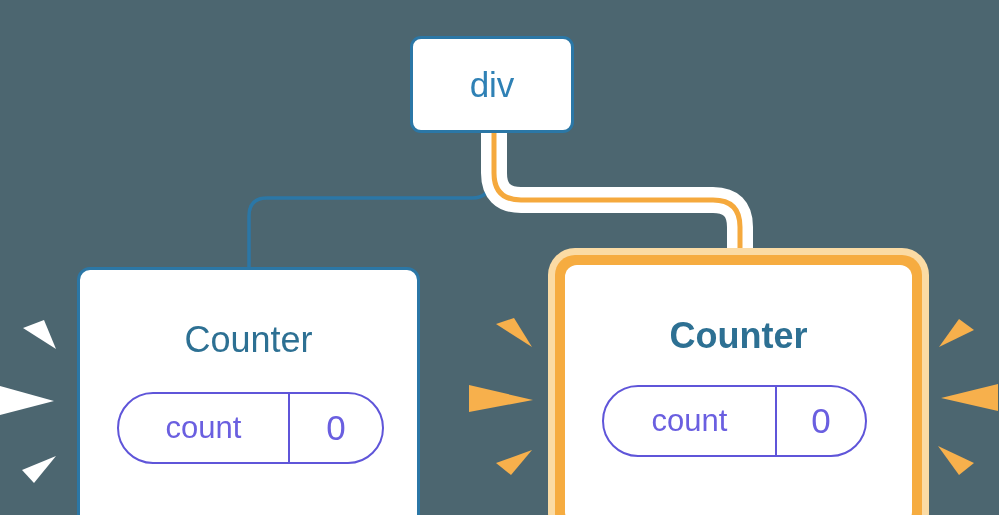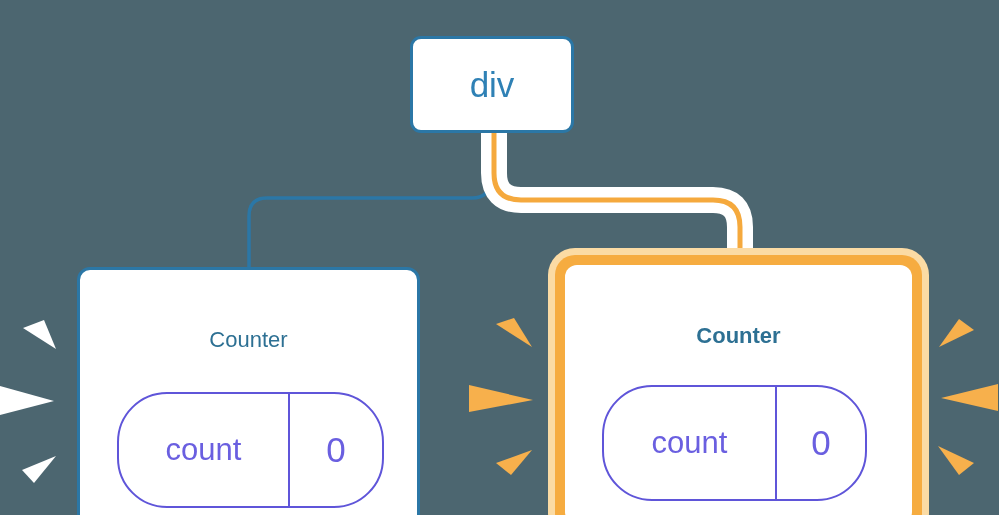--- a/index.html
+++ b/index.html
@@ -38,26 +38,26 @@
   .highlight-mid{
     width:100%;height:100%;background:var(--highlight-orange);
     border-radius:20px;padding:10px;box-sizing:border-box;
   }
   .counter-right{
     position:relative;width:100%;height:100%;left:0;top:0;
     border-radius:12px;background:var(--node-bg);
   }
   .counter-title{
     position:absolute;left:0;right:0;text-align:center;
-    font-size:22px;line-height:34px;color:var(--title-blue);
+    font-size:36px;line-height:34px;color:var(--title-blue);
   }
   .counter-left .counter-title{top:53px;font-weight:500;}
   .counter-right .counter-title{top:54px;font-weight:700;}
   .state-pill{
-    position:absolute;display:flex;box-sizing:border-box;height:116px;
+    position:absolute;display:flex;box-sizing:border-box;height:72px;
     border:2px solid var(--state-purple);border-radius:50px;
     background:var(--node-bg);color:var(--state-text-purple);overflow:hidden;justify-content:flex-end;
   }
   .counter-left .state-pill{left:37px;top:122px;width:267px;}
   .counter-right .state-pill{left:37px;top:120px;width:265px;}
   .pill-key{
     flex:0 0 171px;display:flex;align-items:center;justify-content:center;
     border-right:2px solid var(--state-purple);font-size:31px;box-sizing:border-box;
   }
   .counter-right .pill-key{flex-basis:173px;}

